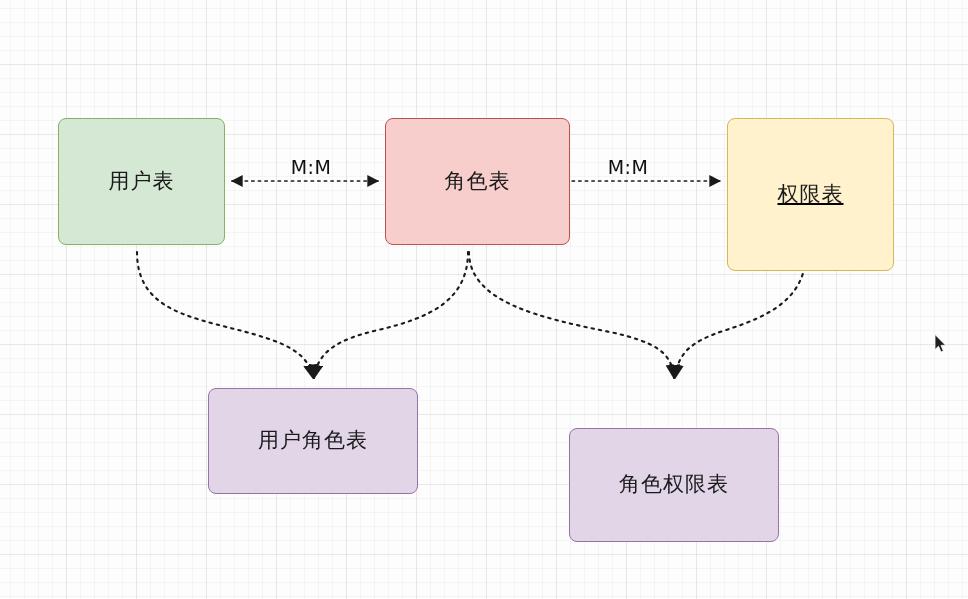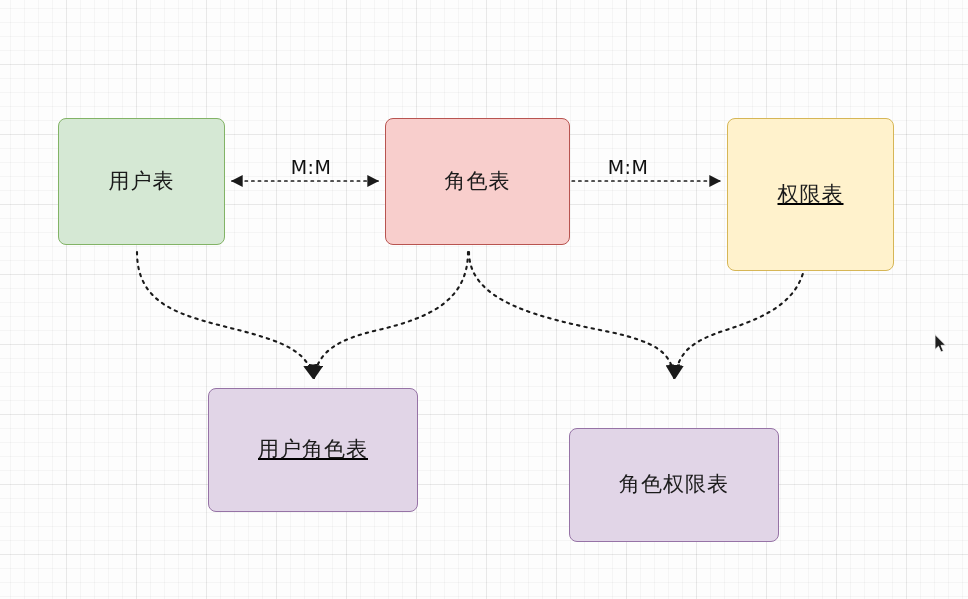--- a/index.html
+++ b/index.html
@@ -111,21 +111,21 @@
   </div>
 
   <div class="node" style="left:385px; top:118px; width:185px; height:127px; background:#f8cecc; border-color:#b85450;">
     <span class="node-label">角色表</span>
   </div>
 
   <div class="node" style="left:727px; top:118px; width:167px; height:153px; background:#fff2cc; border-color:#d6b656;text-decoration:underline;">
     <span class="node-label">权限表</span>
   </div>
 
-  <div class="node" style="left:208px; top:388px; width:210px; height:124px; background:#e1d5e7; border-color:#9673a6;text-decoration:underline;">
+  <div class="node" style="left:208px; top:388px; width:210px; height:106px; background:#e1d5e7; border-color:#9673a6;">
     <span class="node-label">用户角色表</span>
   </div>
 
   <div class="node" style="left:569px; top:388px; width:210px; height:114px; background:#e1d5e7; border-color:#9673a6;margin-top:40px;">
     <span class="node-label">角色权限表</span>
   </div>
 
   <div class="edge-label" style="left:311px; top:167px;">M:M</div>
 
   <div class="edge-label" style="left:628px; top:167px;">M:M</div>

